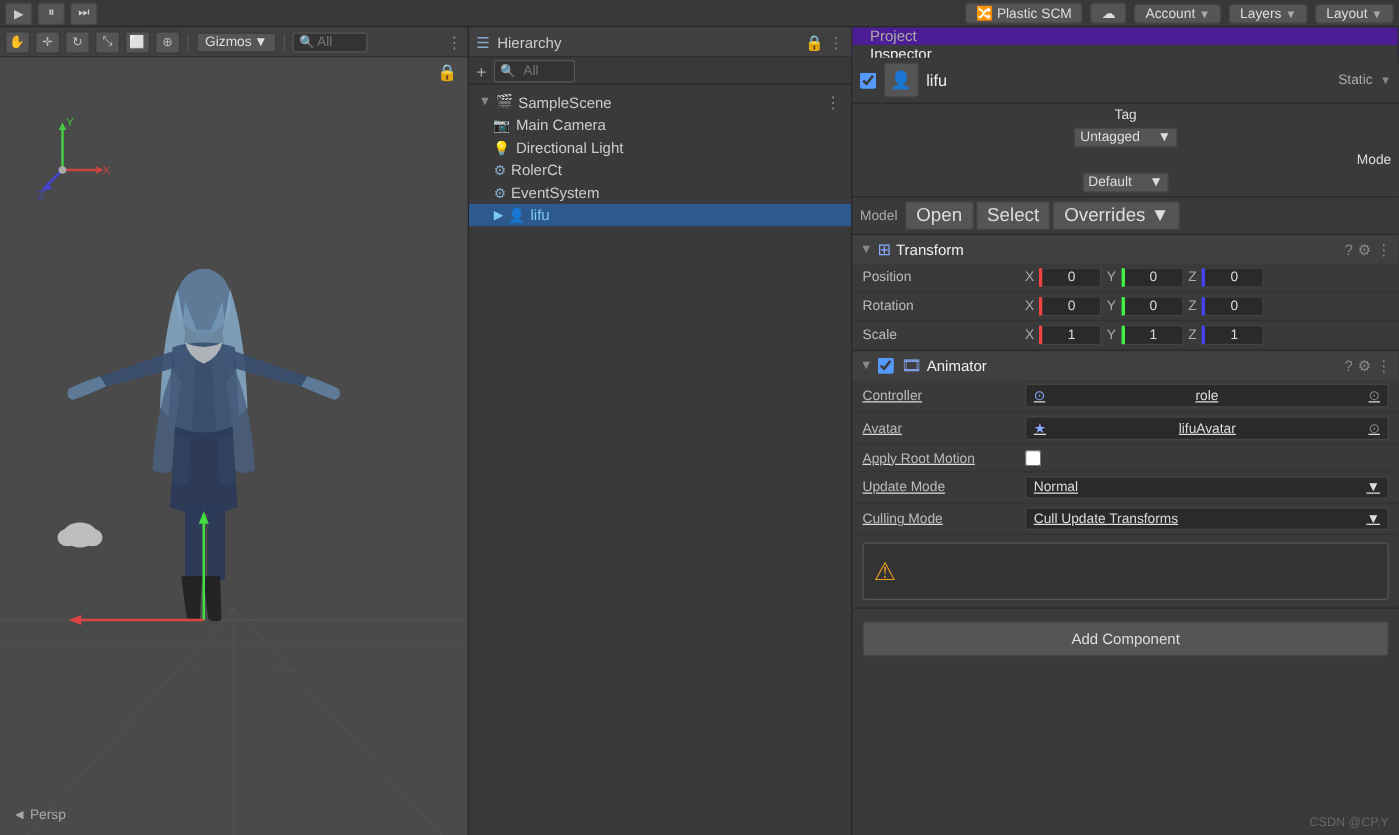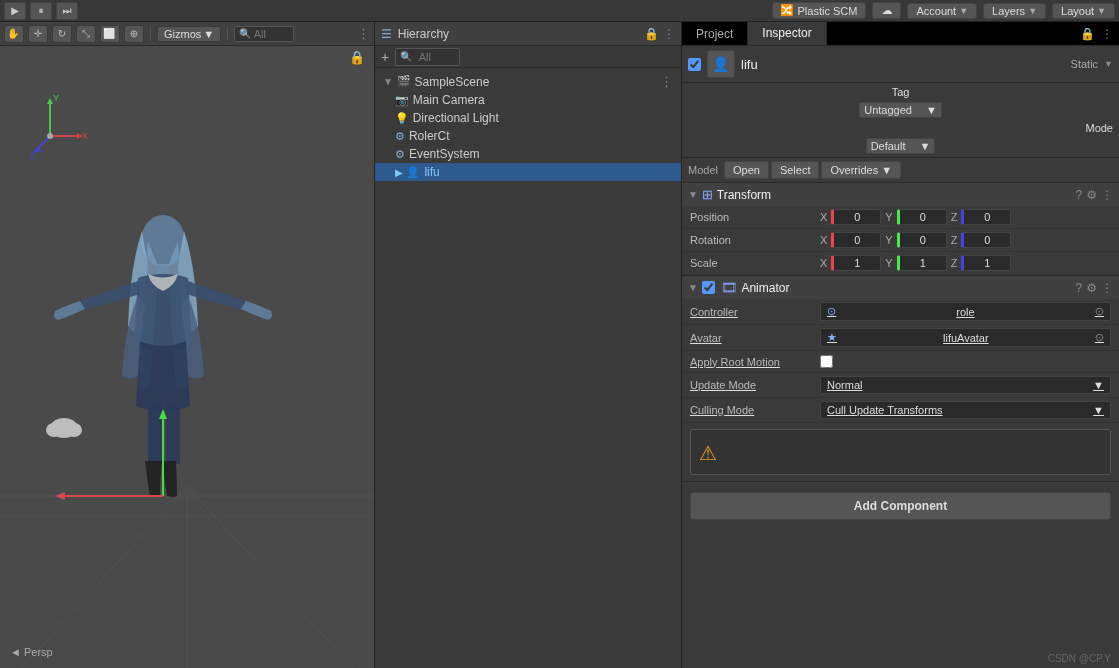--- a/index.html
+++ b/index.html
@@ -232,24 +232,24 @@
     
     .inspector-panel {
       flex: 1;
       background: #3a3a3a;
       display: flex;
       flex-direction: column;
       min-width: 0;
     }
     .inspector-tabs {
       height: 24px;
-      background: #000000;
+      background: #4c1d95;
       border-bottom: 1px solid #2a2a2a;
       display: flex;
-      align-items: center;
+      flex-direction: column;
     }
     .inspector-tab {
       padding: 0 14px;
       height: 100%;
       display: flex;
       align-items: center;
       cursor: pointer;
       font-size: 12px;
       color: #aaa;
       border-right: 1px solid #2a2a2a;
@@ -335,21 +335,21 @@
       padding: 3px 6px;
       gap: 2px;
       border-bottom: 1px solid #2a2a2a;
       font-size: 11px;
     }
     .model-btn {
       background: #555;
       border: 1px solid #444;
       border-radius: 2px;
       color: #ddd;
-      font-size: 11px;
+      font-size: 15px;
       padding: 2px 8px;
       cursor: pointer;
     }
     
     .component-section {
       border-bottom: 1px solid #2a2a2a;
     }
     .component-header {
       display: flex;
       align-items: center;
@@ -473,21 +473,20 @@
     .add-component-btn {
       margin: 10px 8px;
       background: #555;
       border: 1px solid #444;
       border-radius: 3px;
       text-align: center;
       padding: 6px;
       cursor: pointer;
       color: #ddd;
       font-size: 12px;
-      font-weight: bold;
     }
 
     
     .scene-svg {
       width: 100%;
       height: 100%;
     }
 
     
     ::-webkit-scrollbar { width: 6px; }

